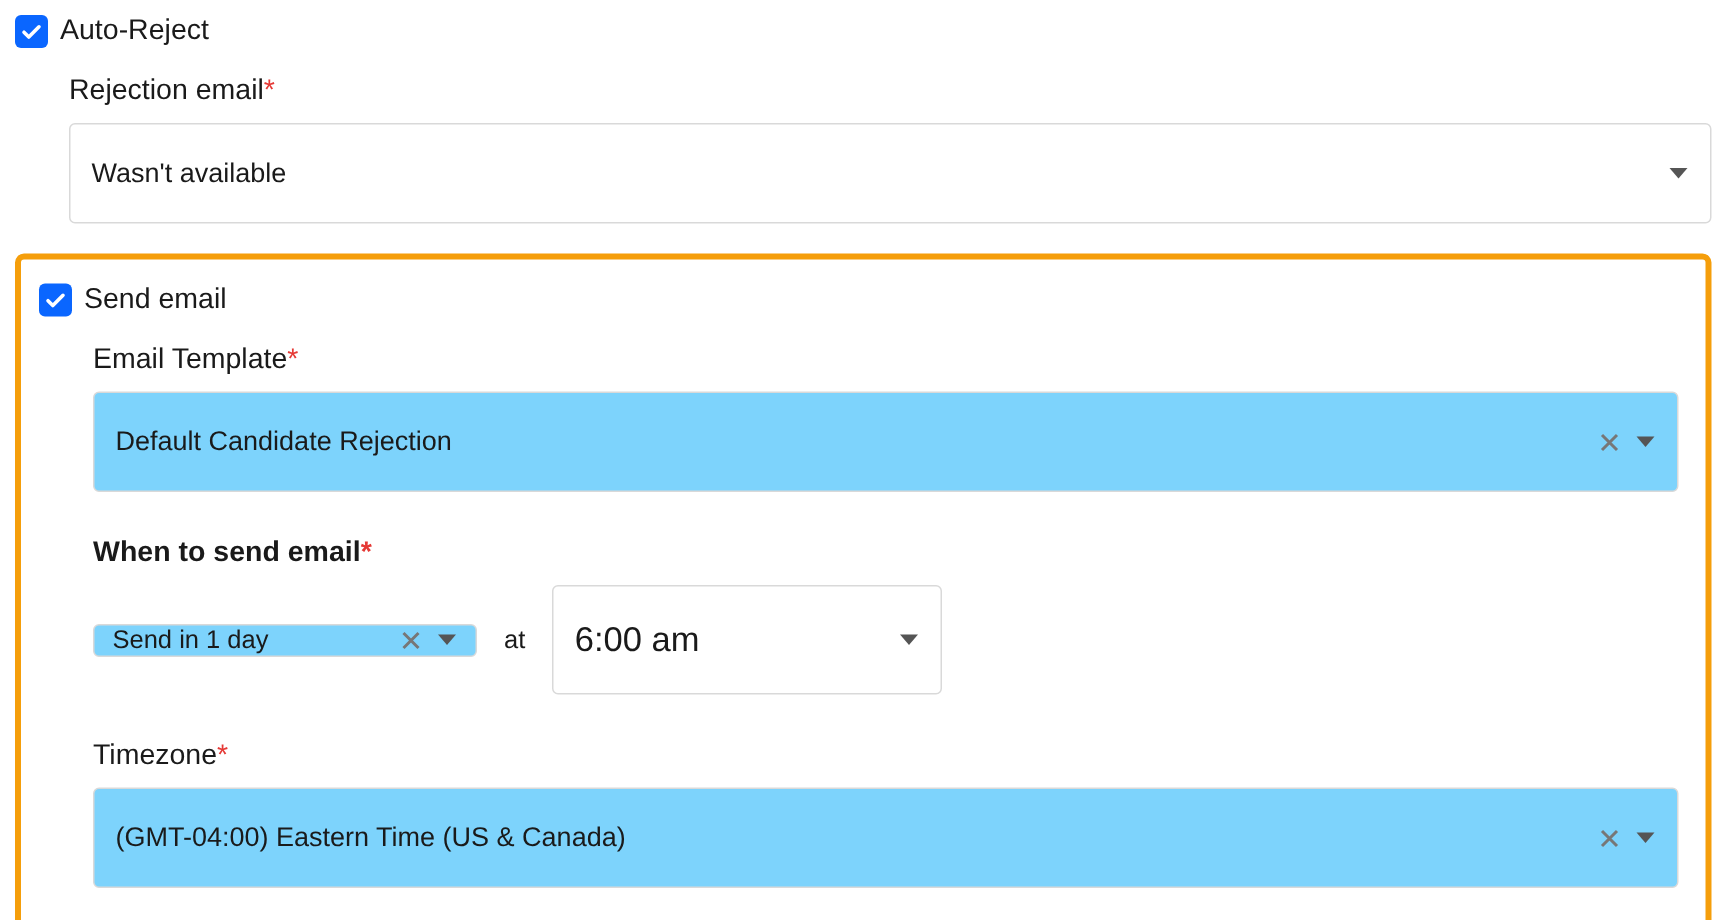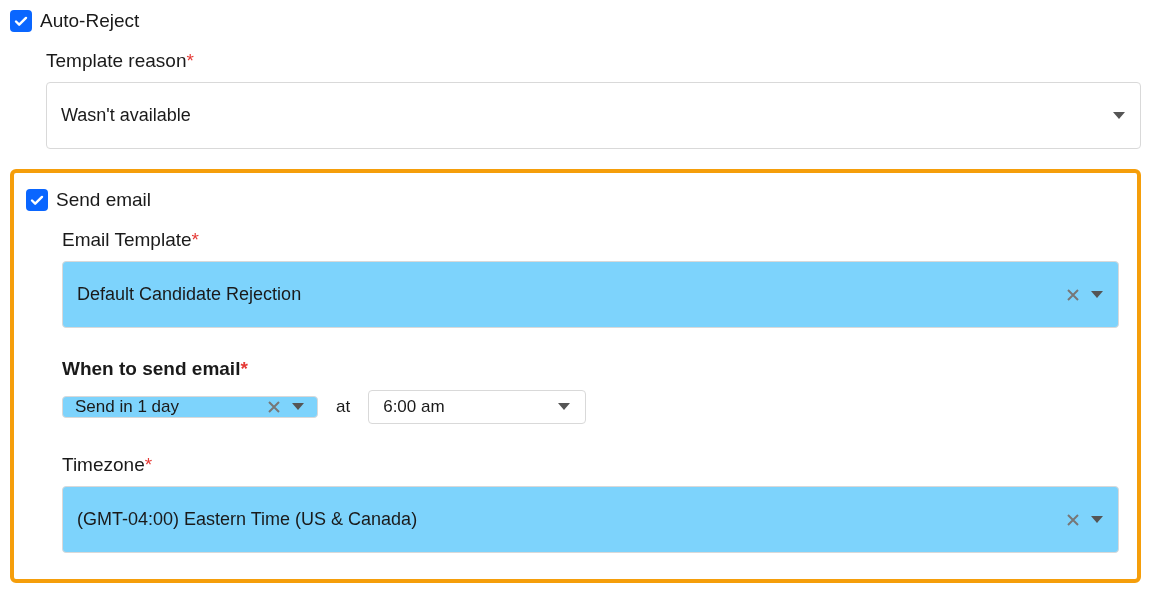--- a/index.html
+++ b/index.html
@@ -48,38 +48,38 @@
   }
   .clear svg { width: 14px; height: 14px; stroke: #777; stroke-width: 2; }
   .highlight-box {
     border: 4px solid #f59e0b;
     border-radius: 6px;
     padding: 16px 18px 26px 12px;
     margin-top: 20px;
   }
   .inline-group { display: flex; align-items: center; gap: 18px; margin-top: 2px; }
   .select.small1 { width: 256px; padding: 0 12px; font-size: 17px; }
-  .select.small2 { width: 218px; padding: 6px 14px; font-size: 17px; }
+  .select.small2 { width: 260px; padding: 22px 14px; font-size: 23px; }
   .at-label { font-size: 17px; }
 </style>
 </head>
 <body>
 
 <div class="row">
   <span class="checkbox checked">
     <svg viewBox="0 0 16 16">
         <path d="M3 8.5 L6.2 11.7 L13 4.9" stroke="#fff" stroke-width="2.4" fill="none" stroke-linecap="round" stroke-linejoin="round"></path>
       </svg>
   </span>
   <span class="cb-label">Auto-Reject</span>
 </div>
 
 <div class="indent">
   <div class="field-label">
-    <span>Template reason</span><span class="required">*</span>
+    <span>Rejection email</span><span class="required">*</span>
   </div>
   <div class="select">
     <span class="value">Wasn't available</span>
     <span class="caret">
       <svg viewBox="0 0 14 10">
           <path d="M1 1 L7 8 L13 1 Z"></path>
         </svg>
     </span>
   </div>
 </div>

